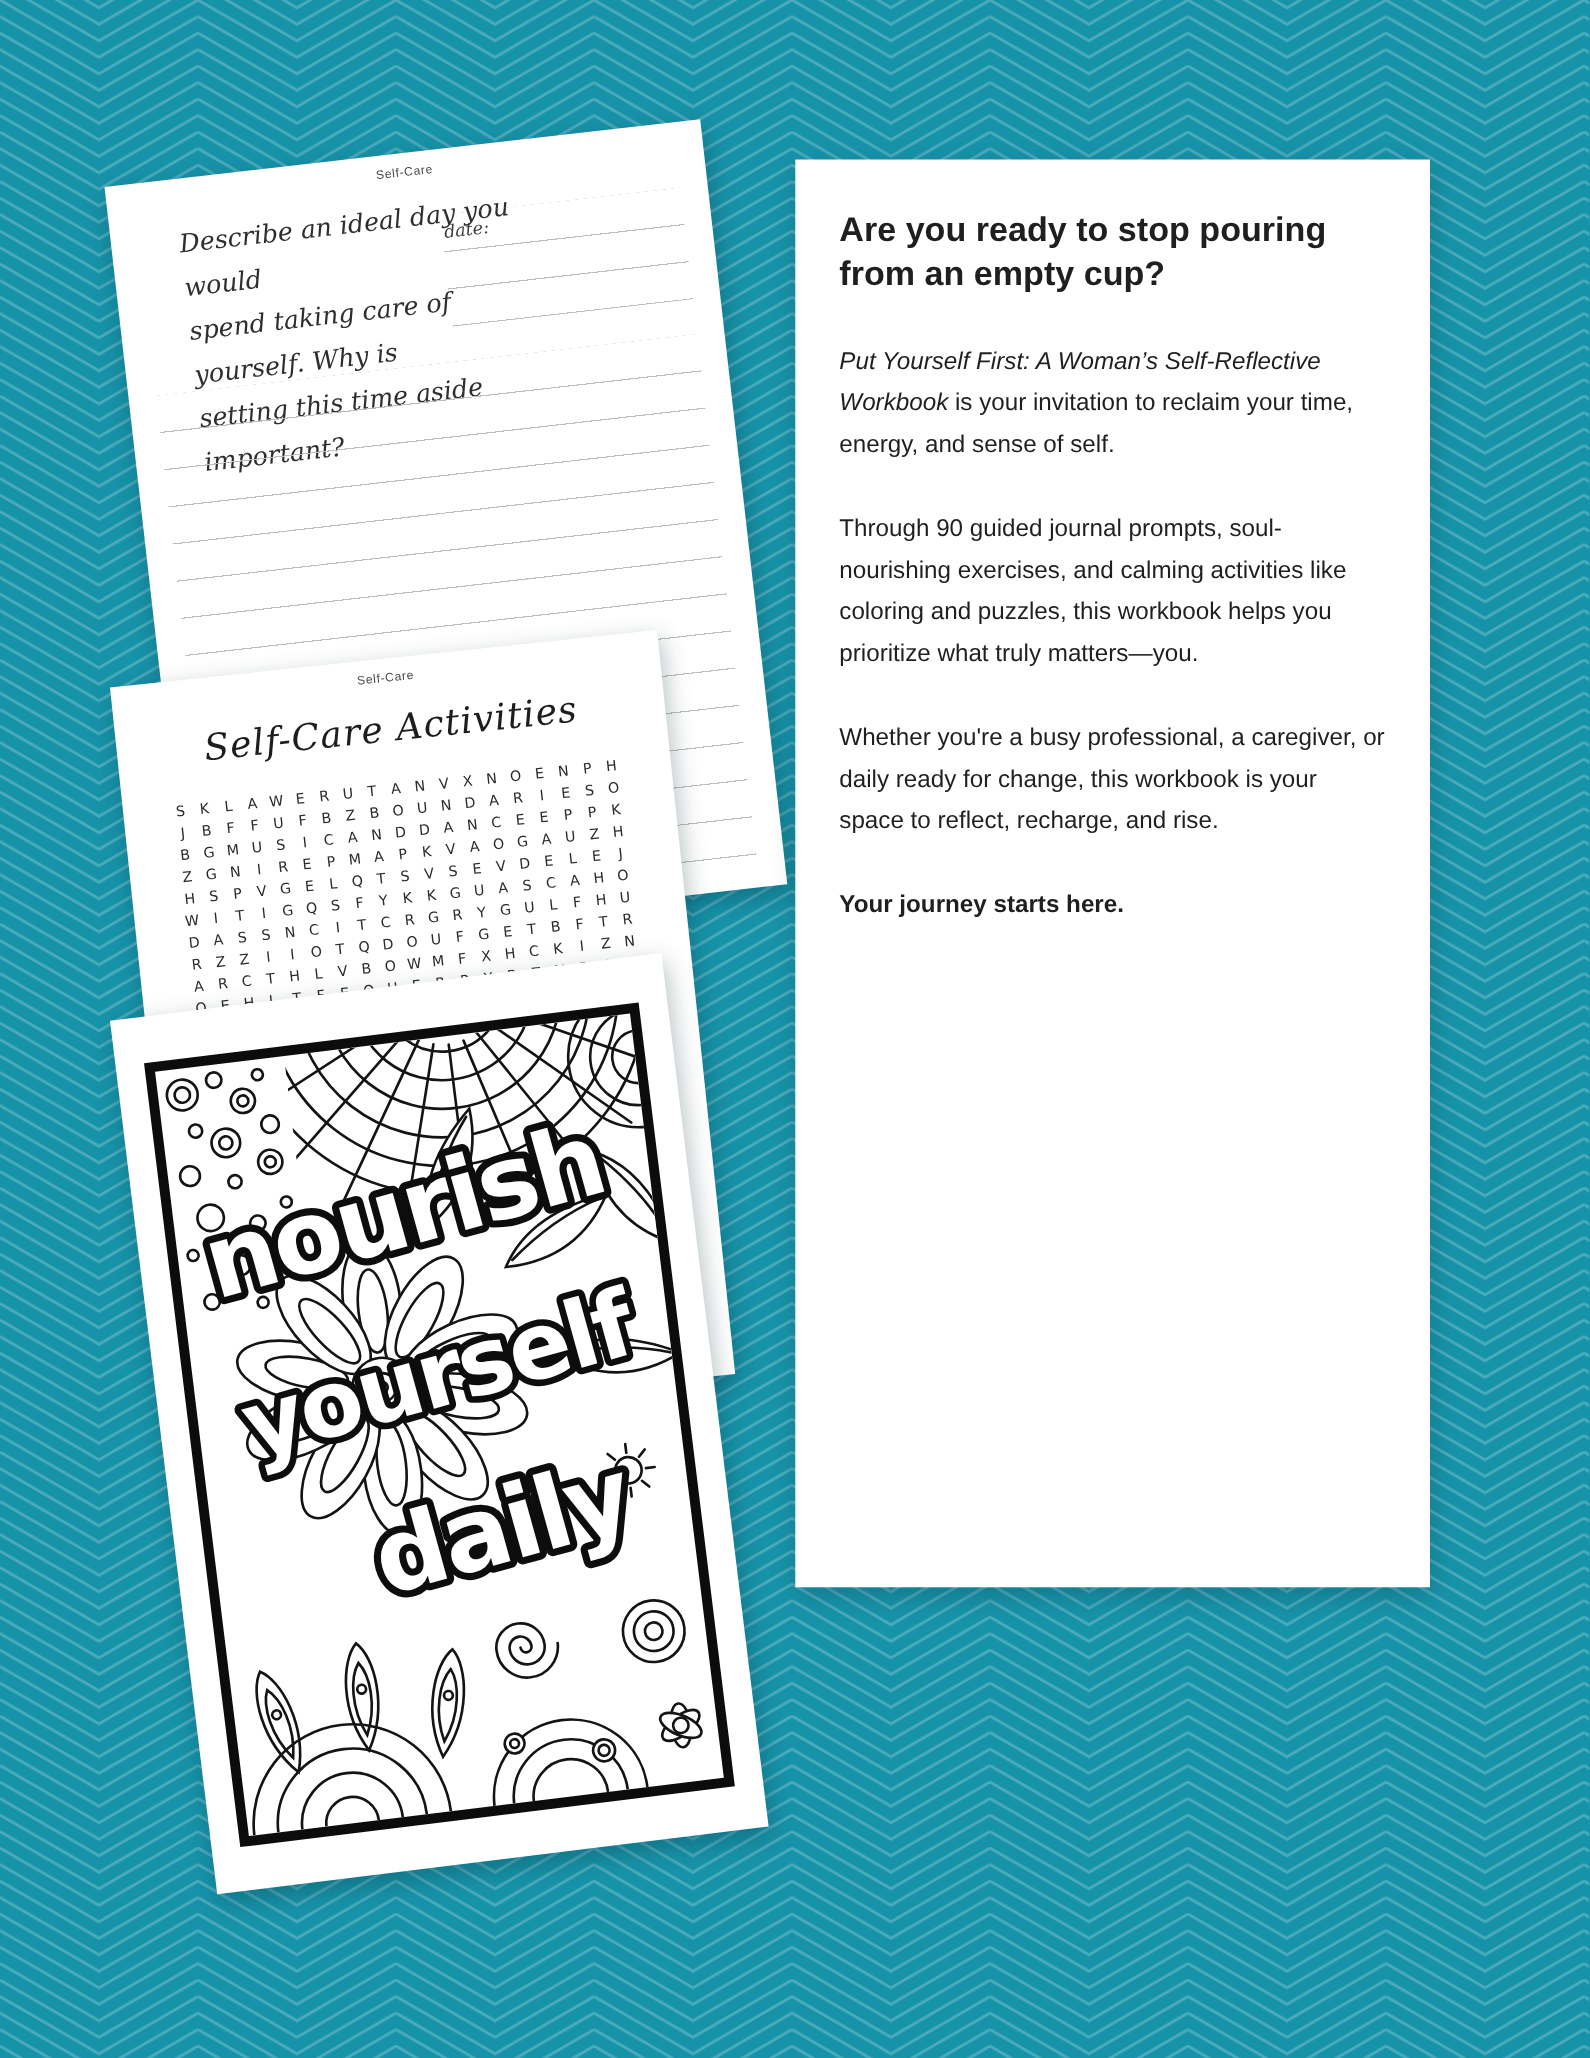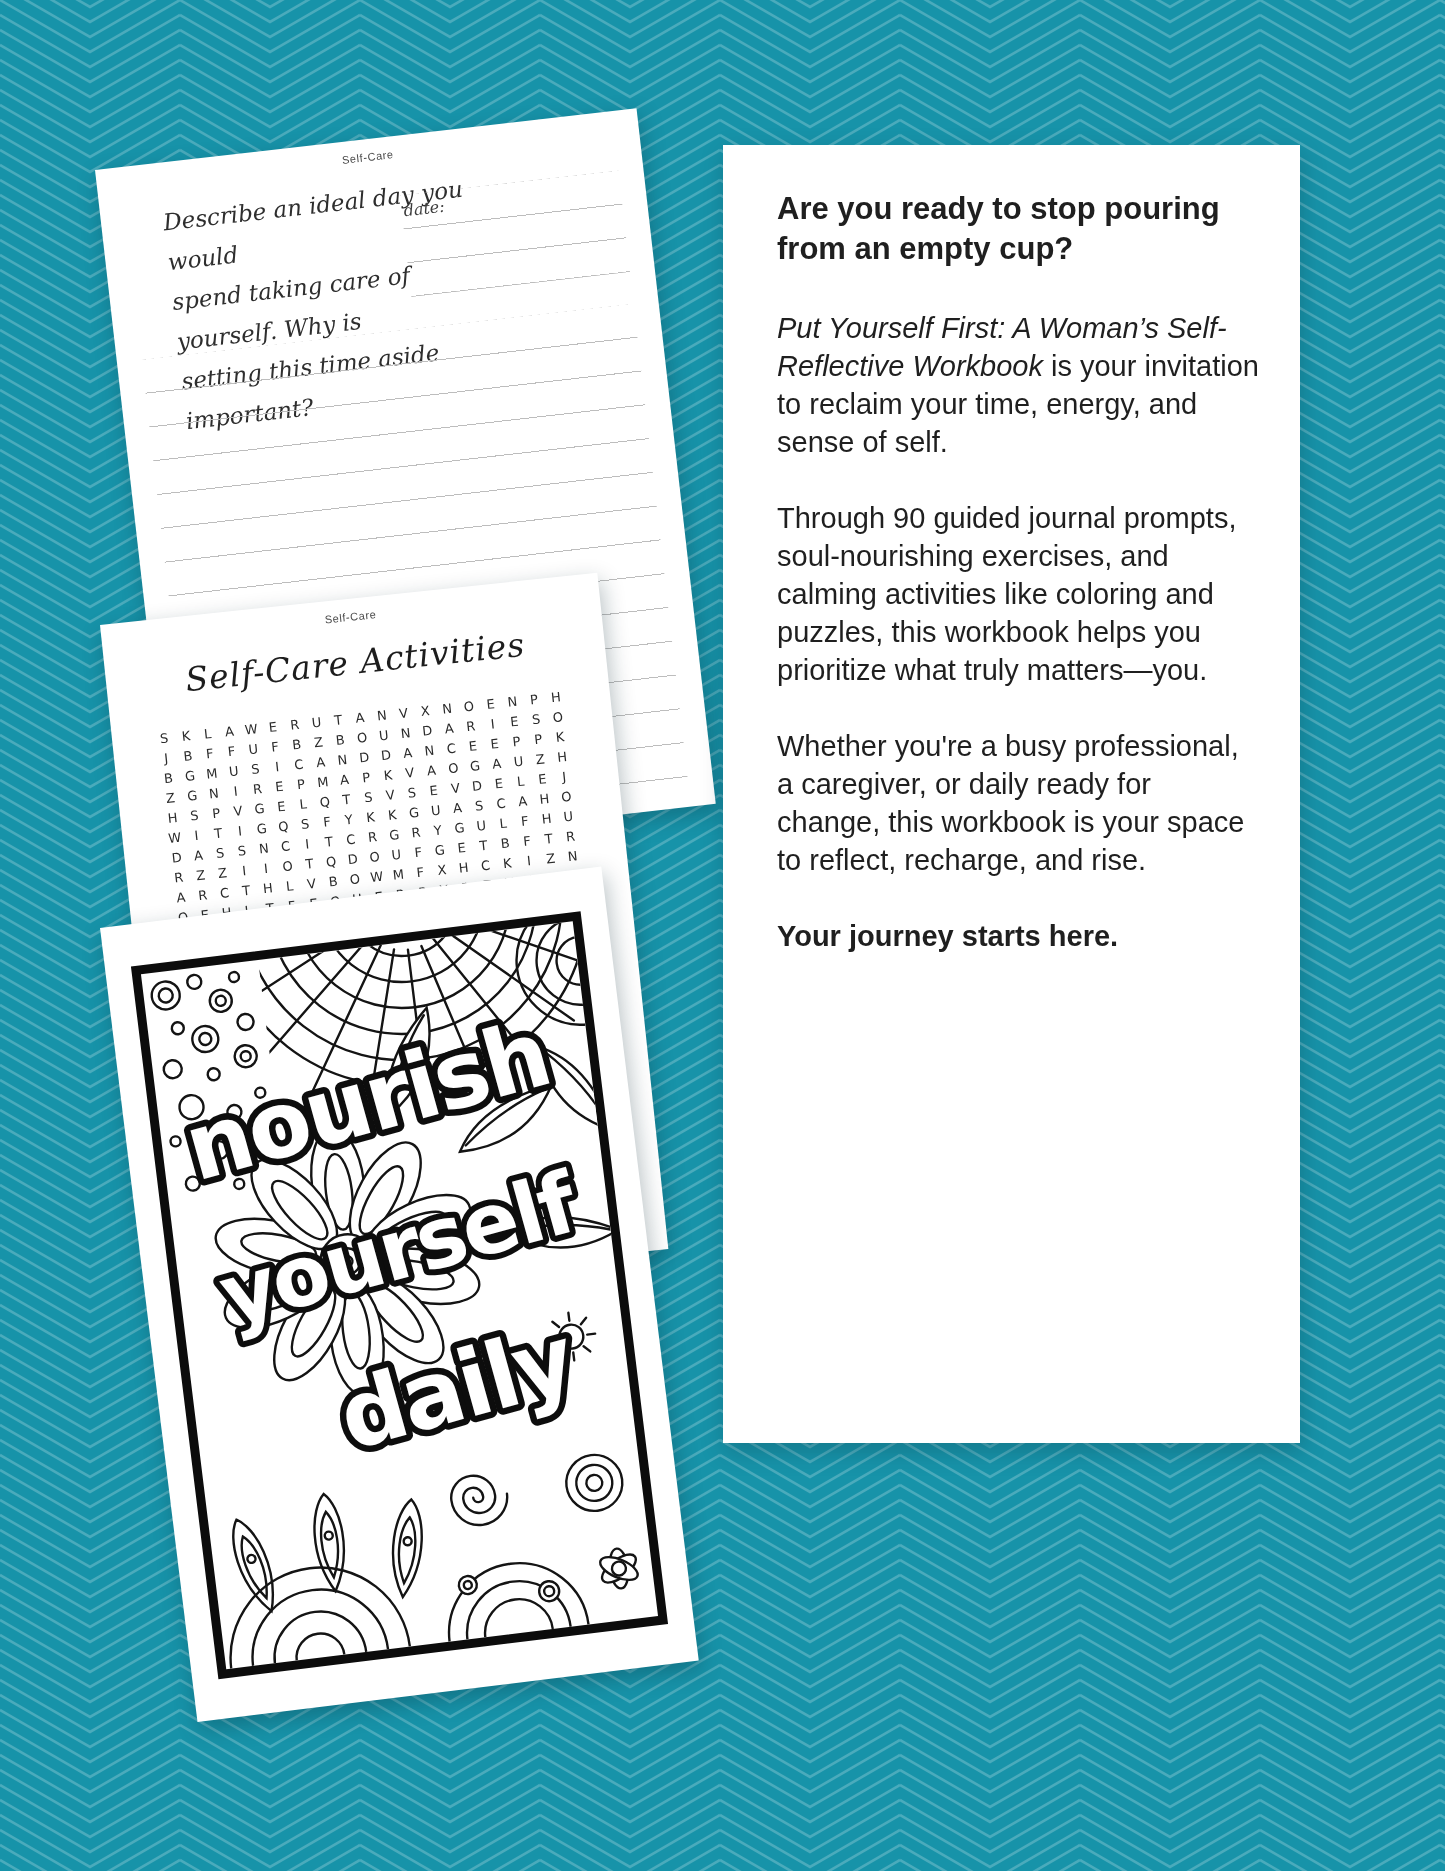--- a/index.html
+++ b/index.html
@@ -74,28 +74,28 @@
   .bubble-word{
     font-family:"DejaVu Sans",sans-serif;font-weight:bold;
     fill:#ffffff;stroke:#0d0d0d;paint-order:stroke;
     stroke-linejoin:round;letter-spacing:-3px;
   }
 
   
   .panel{
     position:absolute;left:723px;top:145px;width:577px;height:1298px;
     background:#ffffff;z-index:5;box-sizing:border-box;
-    padding:44px 40px 0 54px;
+    padding:44px 40px 0 40px;
     box-shadow:2px 8px 22px rgba(10,40,50,.25);
     color:#1f1f1f;
   }
   .panel h2{
     margin:0 0 40px 0;font-size:31px;line-height:40px;font-weight:bold;
   }
-  .panel p{margin:0 0 38px 0;font-size:29px;line-height:38px;}
+  .panel p{margin:0 0 38px 0;font-size:22px;line-height:38px;}
   .panel p em{font-style:italic;}
   .panel .closing{font-weight:bold;}
 </style>
 </head>
 <body>
 
 <svg class="bg" width="1445" height="1871" aria-hidden="true">
   <defs>
     <pattern id="chev" width="180" height="15" patternUnits="userSpaceOnUse">
       <g stroke="rgba(255,255,255,0.22)" stroke-width="2.6" fill="none">

